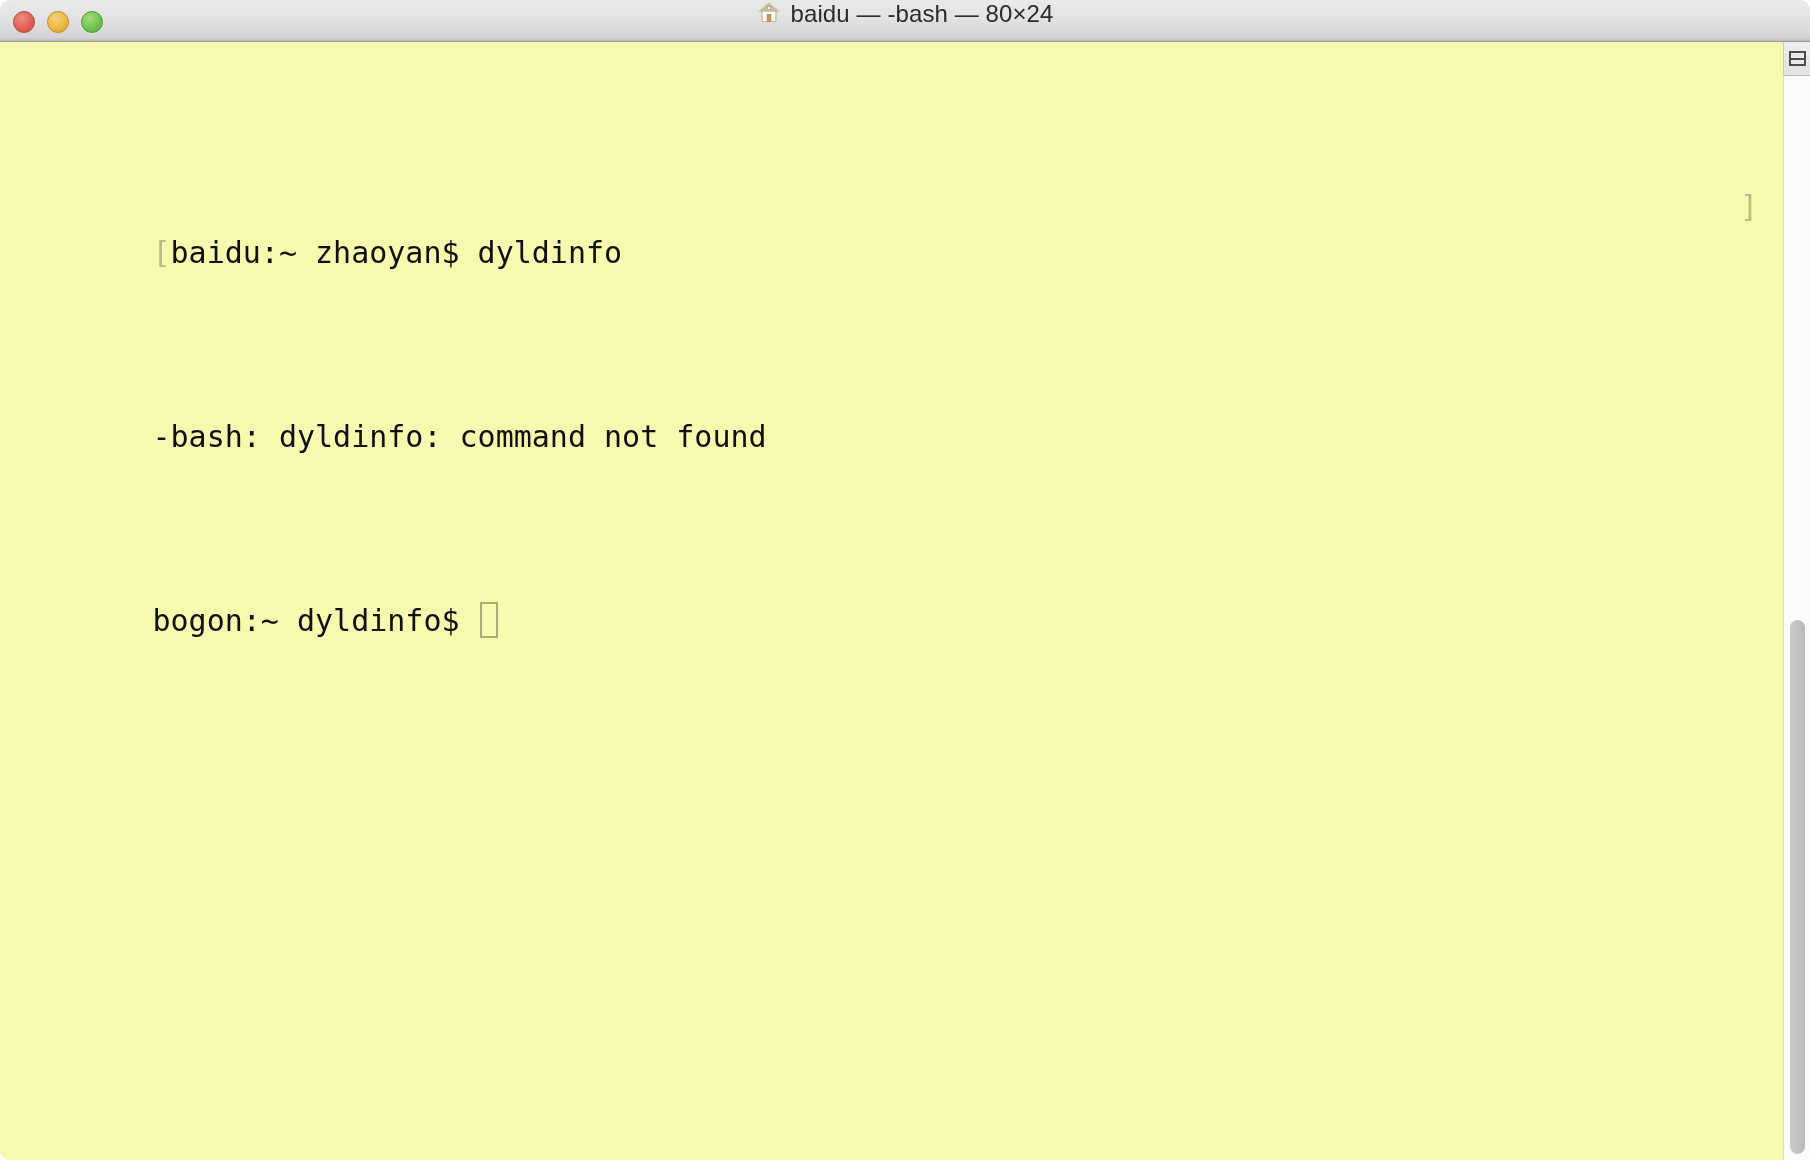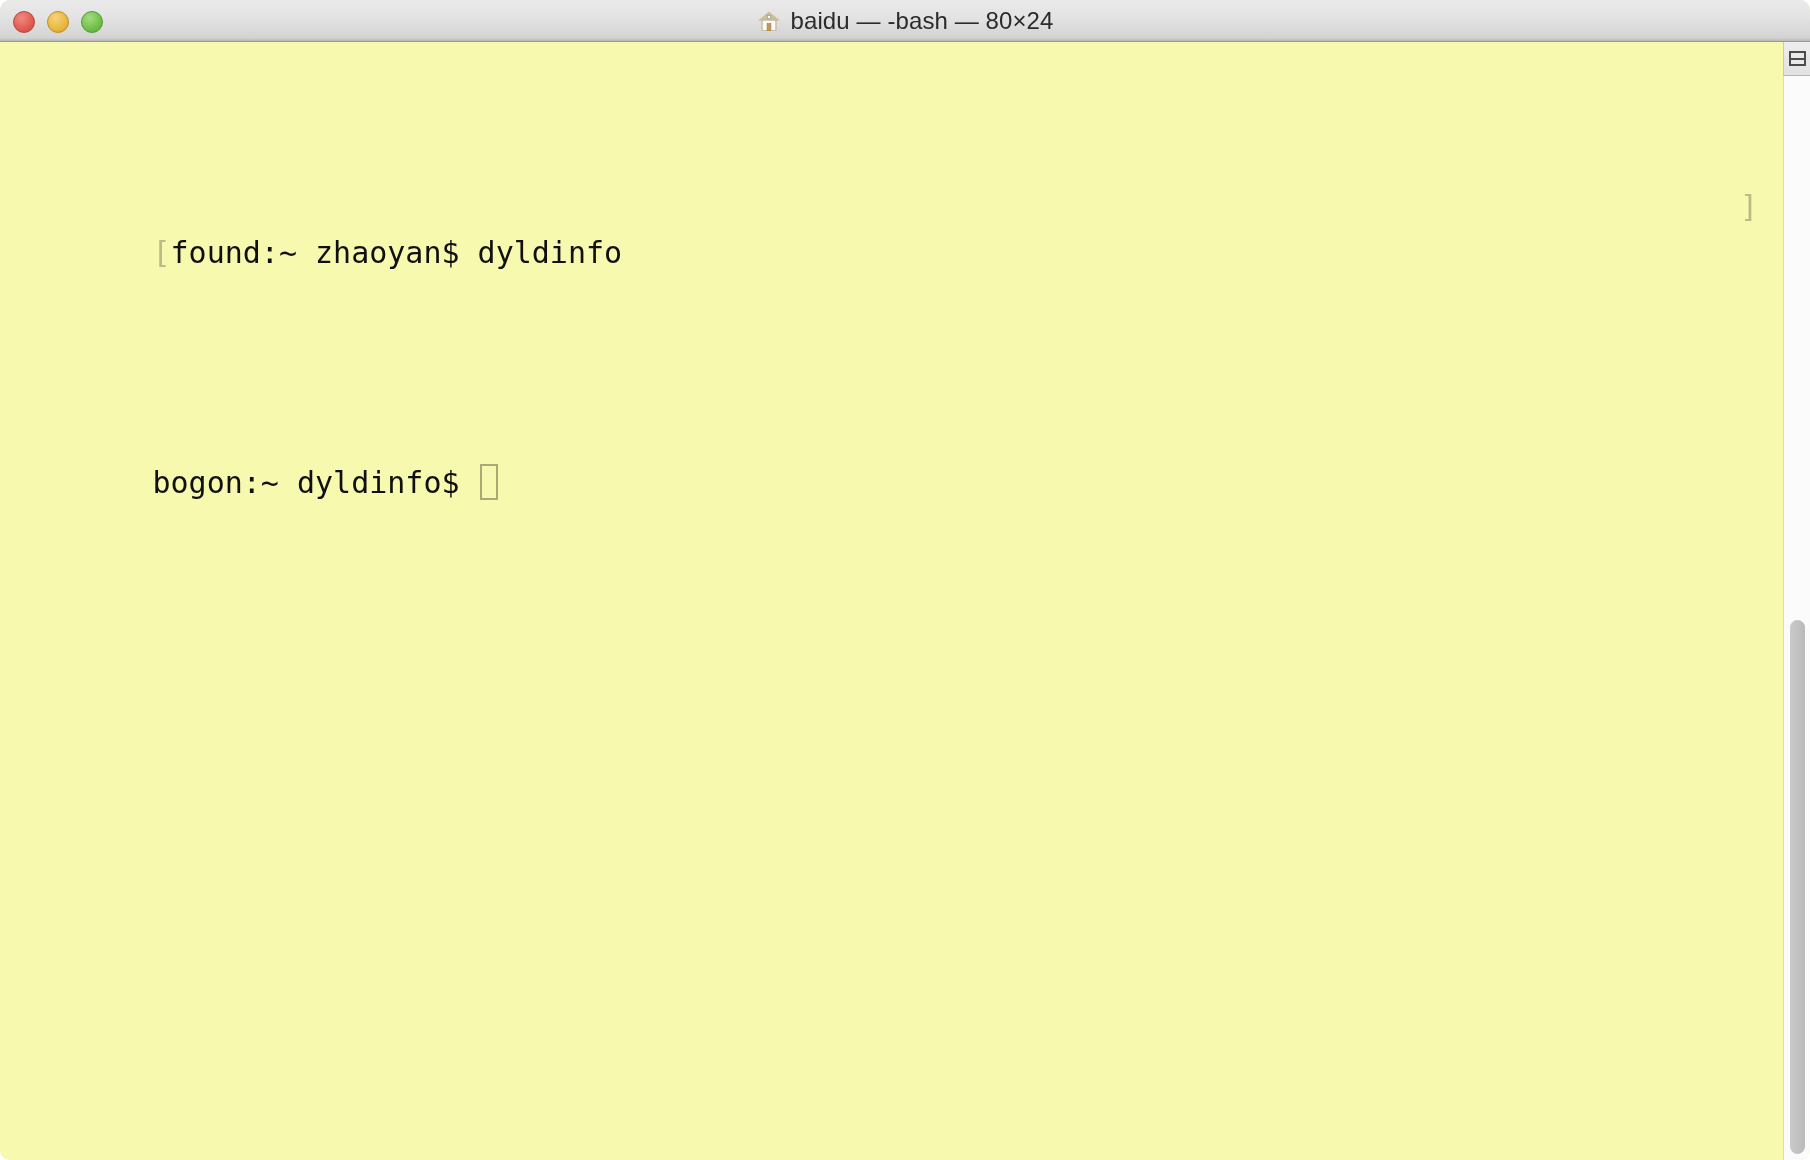--- a/index.html
+++ b/index.html
@@ -71,21 +71,20 @@
     border: 1px solid #4f9c34;
   }
 
   .title-center {
     position: absolute;
     left: 0;
     top: 0;
     width: 1810px;
     height: 42px;
     display: flex;
-    align-items: center;
     justify-content: center;
     gap: 10px;
     pointer-events: none;
   }
   .home-icon {
     width: 24px;
     height: 24px;
     display: block;
     flex: none;
   }
@@ -223,23 +222,26 @@
         <span class="title-text">baidu — -bash — 80×24</span>
       </div>
 
     </div>
   </div>
 
   <div class="terminal">
     <div class="screen">
 
       <div class="line">
-        <span class="dim-bracket">[</span><span>found:~ zhaoyan$ dyldinfo</span><span class="right-bracket">]</span>
-      </div>
-
+        <span class="dim-bracket">[</span><span>baidu:~ zhaoyan$ dyldinfo</span><span class="right-bracket">]</span>
+      </div>
+
+      <div class="line">
+        <span>-bash: dyldinfo: command not found</span>
+      </div>
 
       <div class="line">
         <span>bogon:~ dyldinfo$ </span><span class="cursor-box"></span>
       </div>
 
     </div>
   </div>
 
   <div class="scrollbar">
     <div class="split-button">

